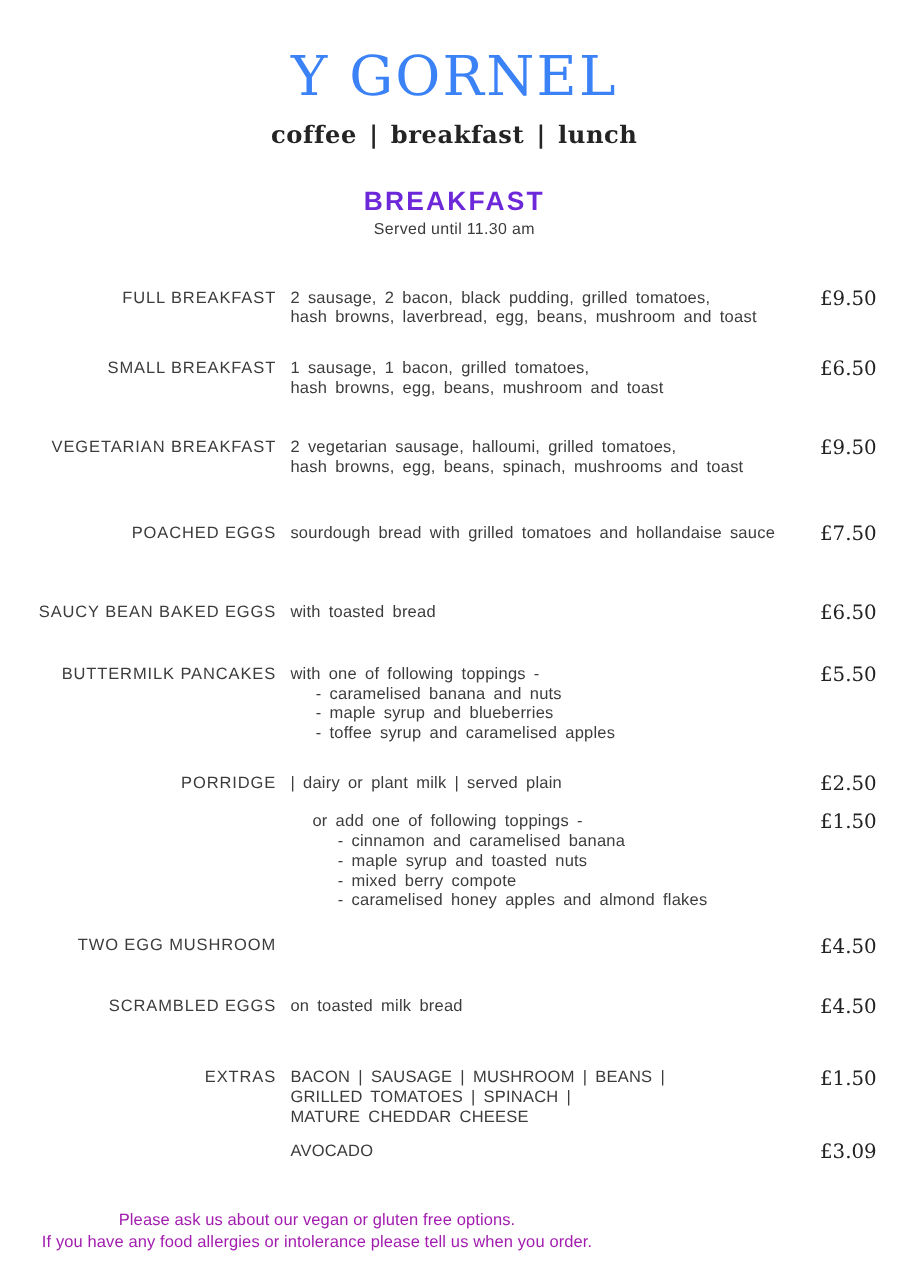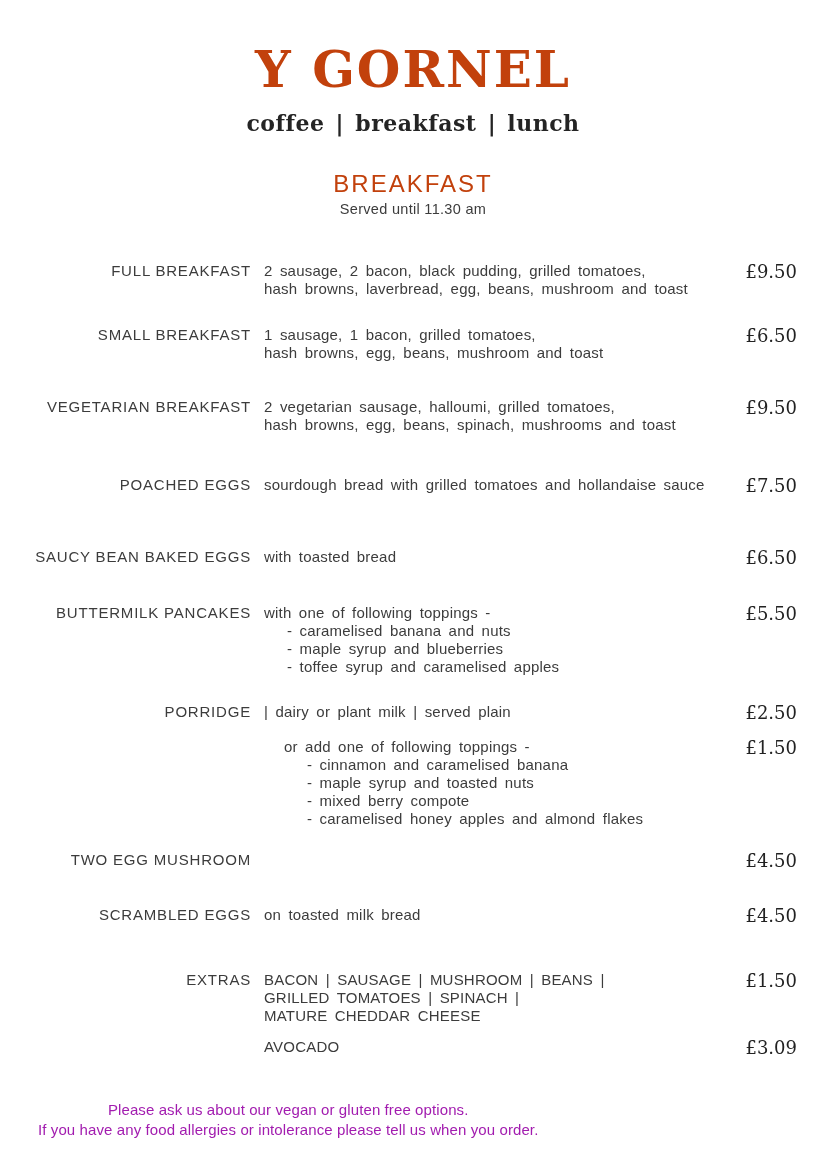--- a/index.html
+++ b/index.html
@@ -11,44 +11,44 @@
     background: #ffffff;
     font-family: "Liberation Sans", sans-serif;
     overflow: hidden;
   }
   
   .title {
     position: absolute;
     left: 0; right: 0; top: 40px;
     text-align: center;
     font-family: "DejaVu Serif", serif;
-    font-weight: bold;
+    font-weight: normal;
     font-size: 50px;
     letter-spacing: 2px;
-    color: #c2410c;
+    color: #3b82f6;
   }
   .tagline {
     position: absolute;
     left: 0; right: 0; top: 110px;
     text-align: center;
     font-family: "DejaVu Serif", serif;
     font-weight: bold;
     font-size: 22px;
     letter-spacing: 0.5px;
     word-spacing: 3px;
     color: #242424;
   }
   .section-title {
     position: absolute;
     left: 0; right: 0; top: 170px;
     text-align: center;
     font-size: 24px;
-    font-weight: normal;
+    font-weight: bold;
     letter-spacing: 2px;
-    color: #c2410c;
+    color: #6d28d9;
   }
   .section-note {
     position: absolute;
     left: 0; right: 0; top: 201px;
     text-align: center;
     font-size: 14.5px;
     letter-spacing: 0.3px;
     color: #3c3c3c;
   }
   

